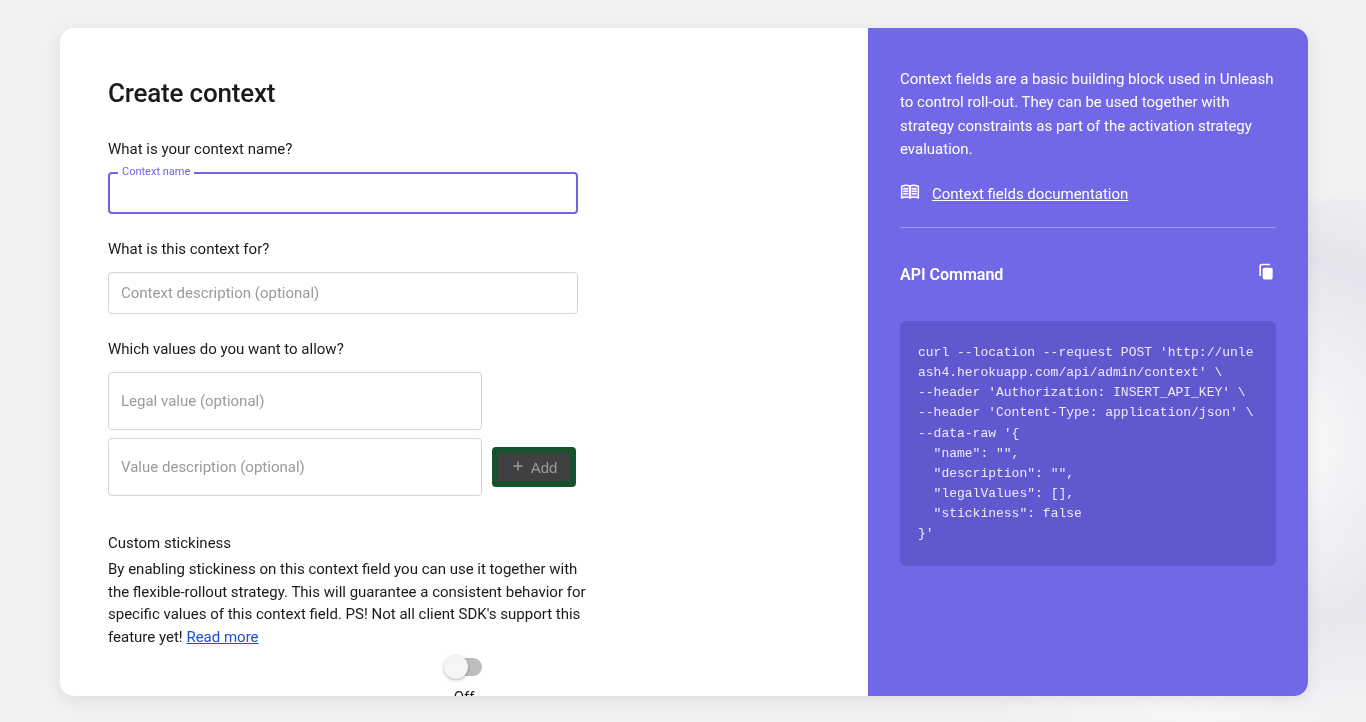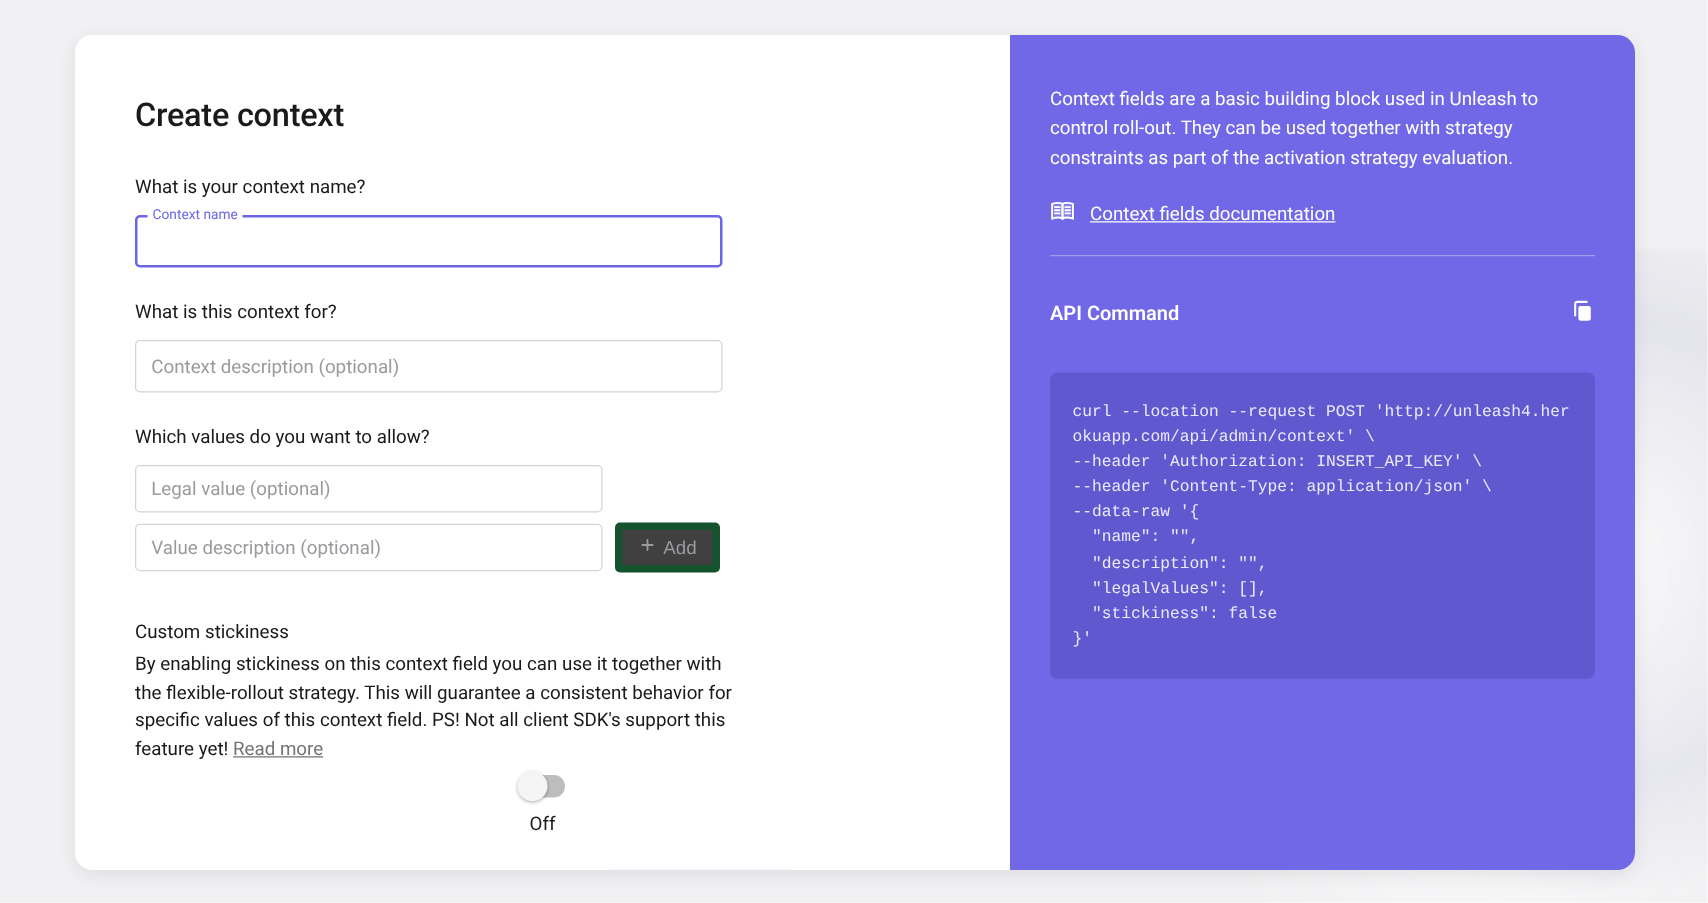--- a/index.html
+++ b/index.html
@@ -87,21 +87,21 @@
   }
   .text-input::placeholder { color: #9a9a9f; }
   .row-values {
     display: flex;
     gap: 10px;
     align-items: center;
     margin-bottom: 38px;
   }
   .val-input {
     width: 374px;
-    height: 38px;
+    height: 58px;
     border: 1.5px solid #d3d3d8;
     border-radius: 4px;
     padding: 0 12px;
     font-size: 15px;
     color: #333;
     background: #fff;
     outline: none;
     font-family: inherit;
   }
   .val-input::placeholder { color: #9a9a9f; }
@@ -127,21 +127,21 @@
     margin-bottom: 6px;
   }
   .sticky-body {
     font-size: 15px;
     color: #1a1a1a;
     line-height: 1.5;
     margin: 0 0 10px 0;
     max-width: 480px;
   }
   .sticky-body a {
-    color: #737373;
+    color: #1d4ed8;
     text-decoration: underline;
   }
   .toggle-row {
     display: flex;
     align-items: center;
     gap: 12px;
     margin-bottom: 28px;
     flex-direction: column;
   }
   .toggle {
@@ -185,21 +185,21 @@
   .link-btn {
     background: none;
     border: none;
     color: #6c65e4;
     font-size: 15px;
     font-weight: 500;
     cursor: pointer;
     font-style: italic;
   }
   .right-panel {
-    width: 500px;
+    width: 440px;
     background: #7068e6;
     color: #fff;
     padding: 40px 32px 40px 32px;
     display: flex;
     flex-direction: column;
   }
   .help-text {
     font-size: 15px;
     line-height: 1.55;
     margin: 0 0 22px 0;

